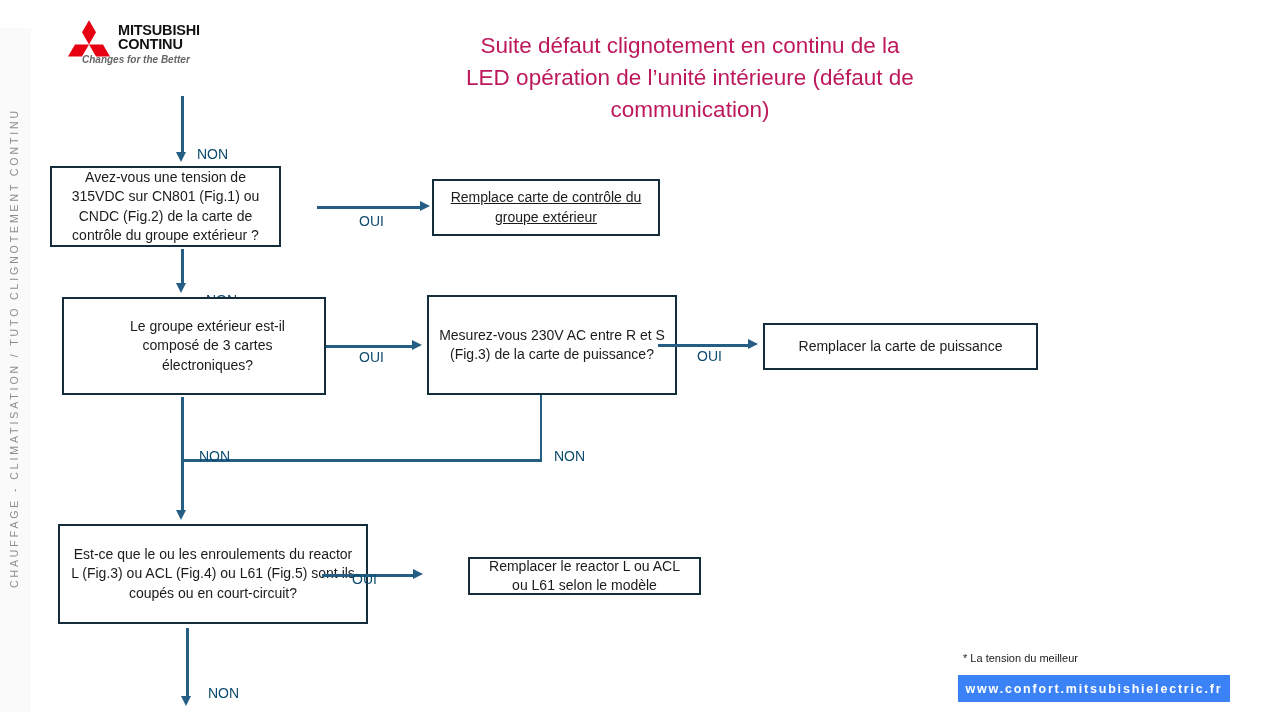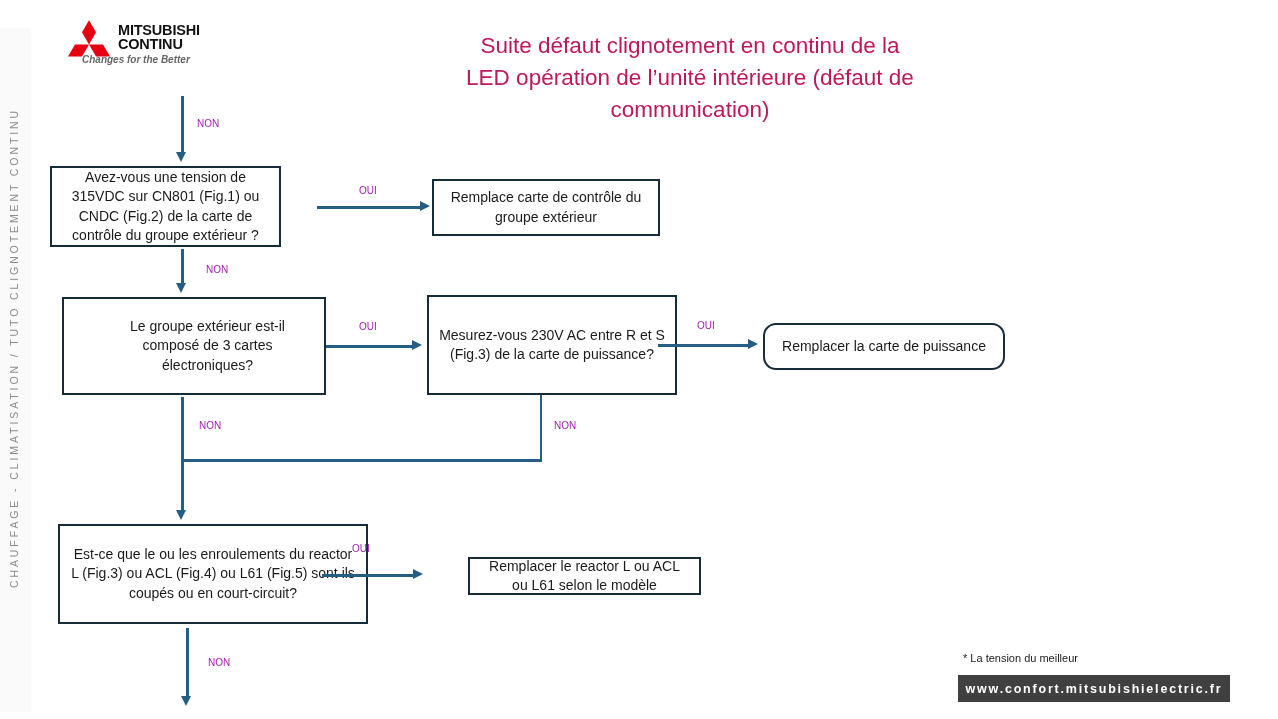--- a/index.html
+++ b/index.html
@@ -21,36 +21,36 @@
   #logo-text{position:absolute;left:54px;top:6px;font-weight:bold;font-size:14.5px;line-height:13.5px;letter-spacing:-0.2px;color:#111;}
   #logo-tagline{position:absolute;left:18px;top:36px;font-style:italic;font-weight:600;font-size:10px;color:#666;}
   
   #page-title{left:420px;top:30px;width:540px;text-align:center;font-size:22.5px;line-height:32px;font-weight:500;color:#be185d;}
   
   .fbox{
     border:2px solid #152c3b;background:#fff;display:flex;align-items:center;justify-content:center;
     text-align:center;font-size:14px;line-height:1.38;padding:4px 10px;box-sizing:border-box;
   }
   #box-q1{left:50px;top:166px;width:231px;height:81px;}
-  #box-r1{left:432px;top:179px;width:228px;height:57px;}
+  #box-r1{left:432px;top:179px;width:228px;height:57px;text-decoration:underline;}
   #box-q2{left:62px;top:297px;width:264px;height:98px;padding-left:37px;}
   #box-q3{left:427px;top:295px;width:250px;height:100px;}
-  #box-r2{left:763px;top:323px;width:242px;height:47px;border-radius:13px;}
+  #box-r2{left:763px;top:323px;width:275px;height:47px;}
   #box-q4{left:58px;top:524px;width:310px;height:100px;}
   #box-r3{left:432px;top:557px;width:233px;height:38px;margin-left:36px;}
   
   .vline{width:2.5px;background:#245e85;}
   .hline{height:2.5px;background:#245e85;}
   .arrow-down{width:0;height:0;border-left:5.5px solid transparent;border-right:5.5px solid transparent;border-top:10px solid #245e85;}
   .arrow-right{width:0;height:0;border-top:5.5px solid transparent;border-bottom:5.5px solid transparent;border-left:10px solid #245e85;}
-  .edge-label{font-size:10px;color:#a21caf;}
+  .edge-label{font-size:14px;color:#0c4a6e;margin-top:28px;}
   
   #footer-note{left:963px;top:652px;font-size:11px;color:#1b1b1b;}
   #website-banner{
-    left:958px;top:675px;width:272px;height:27px;background:#404040;color:#fff;
+    left:958px;top:675px;width:272px;height:27px;background:#3b82f6;color:#fff;
     display:flex;align-items:center;justify-content:center;font-weight:bold;font-size:12.5px;letter-spacing:1.8px;
   }
 </style>
 </head>
 <body>
 
 <div id="canvas">
 
   <div id="left-strip" class="abs"></div>
 

